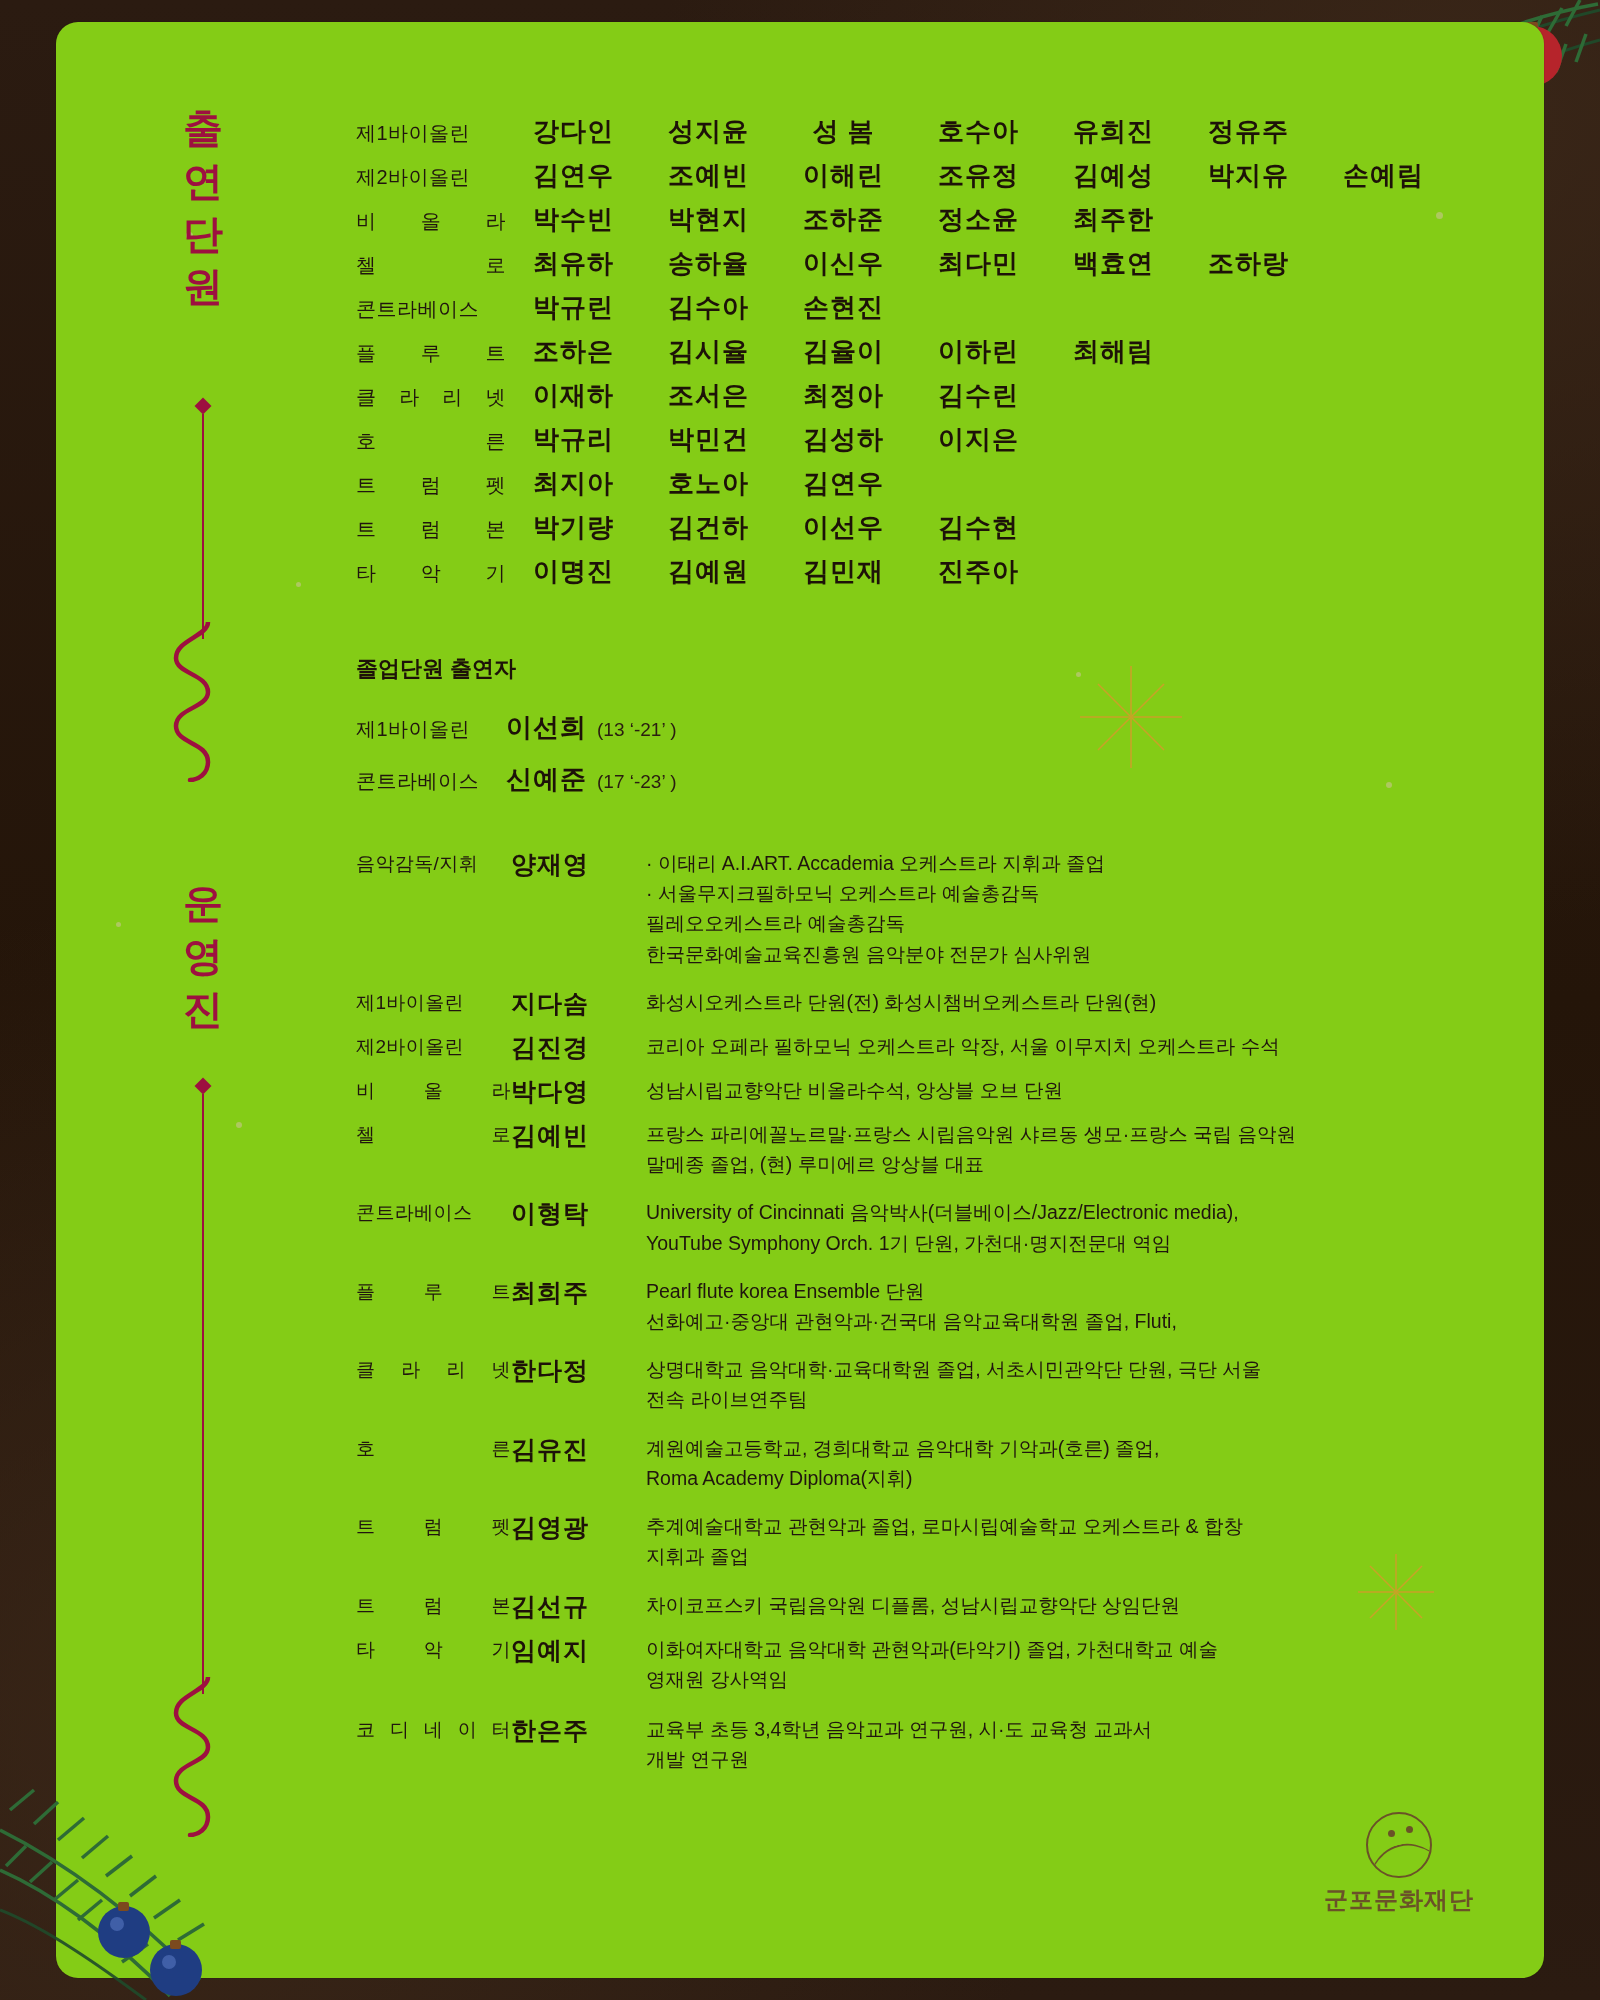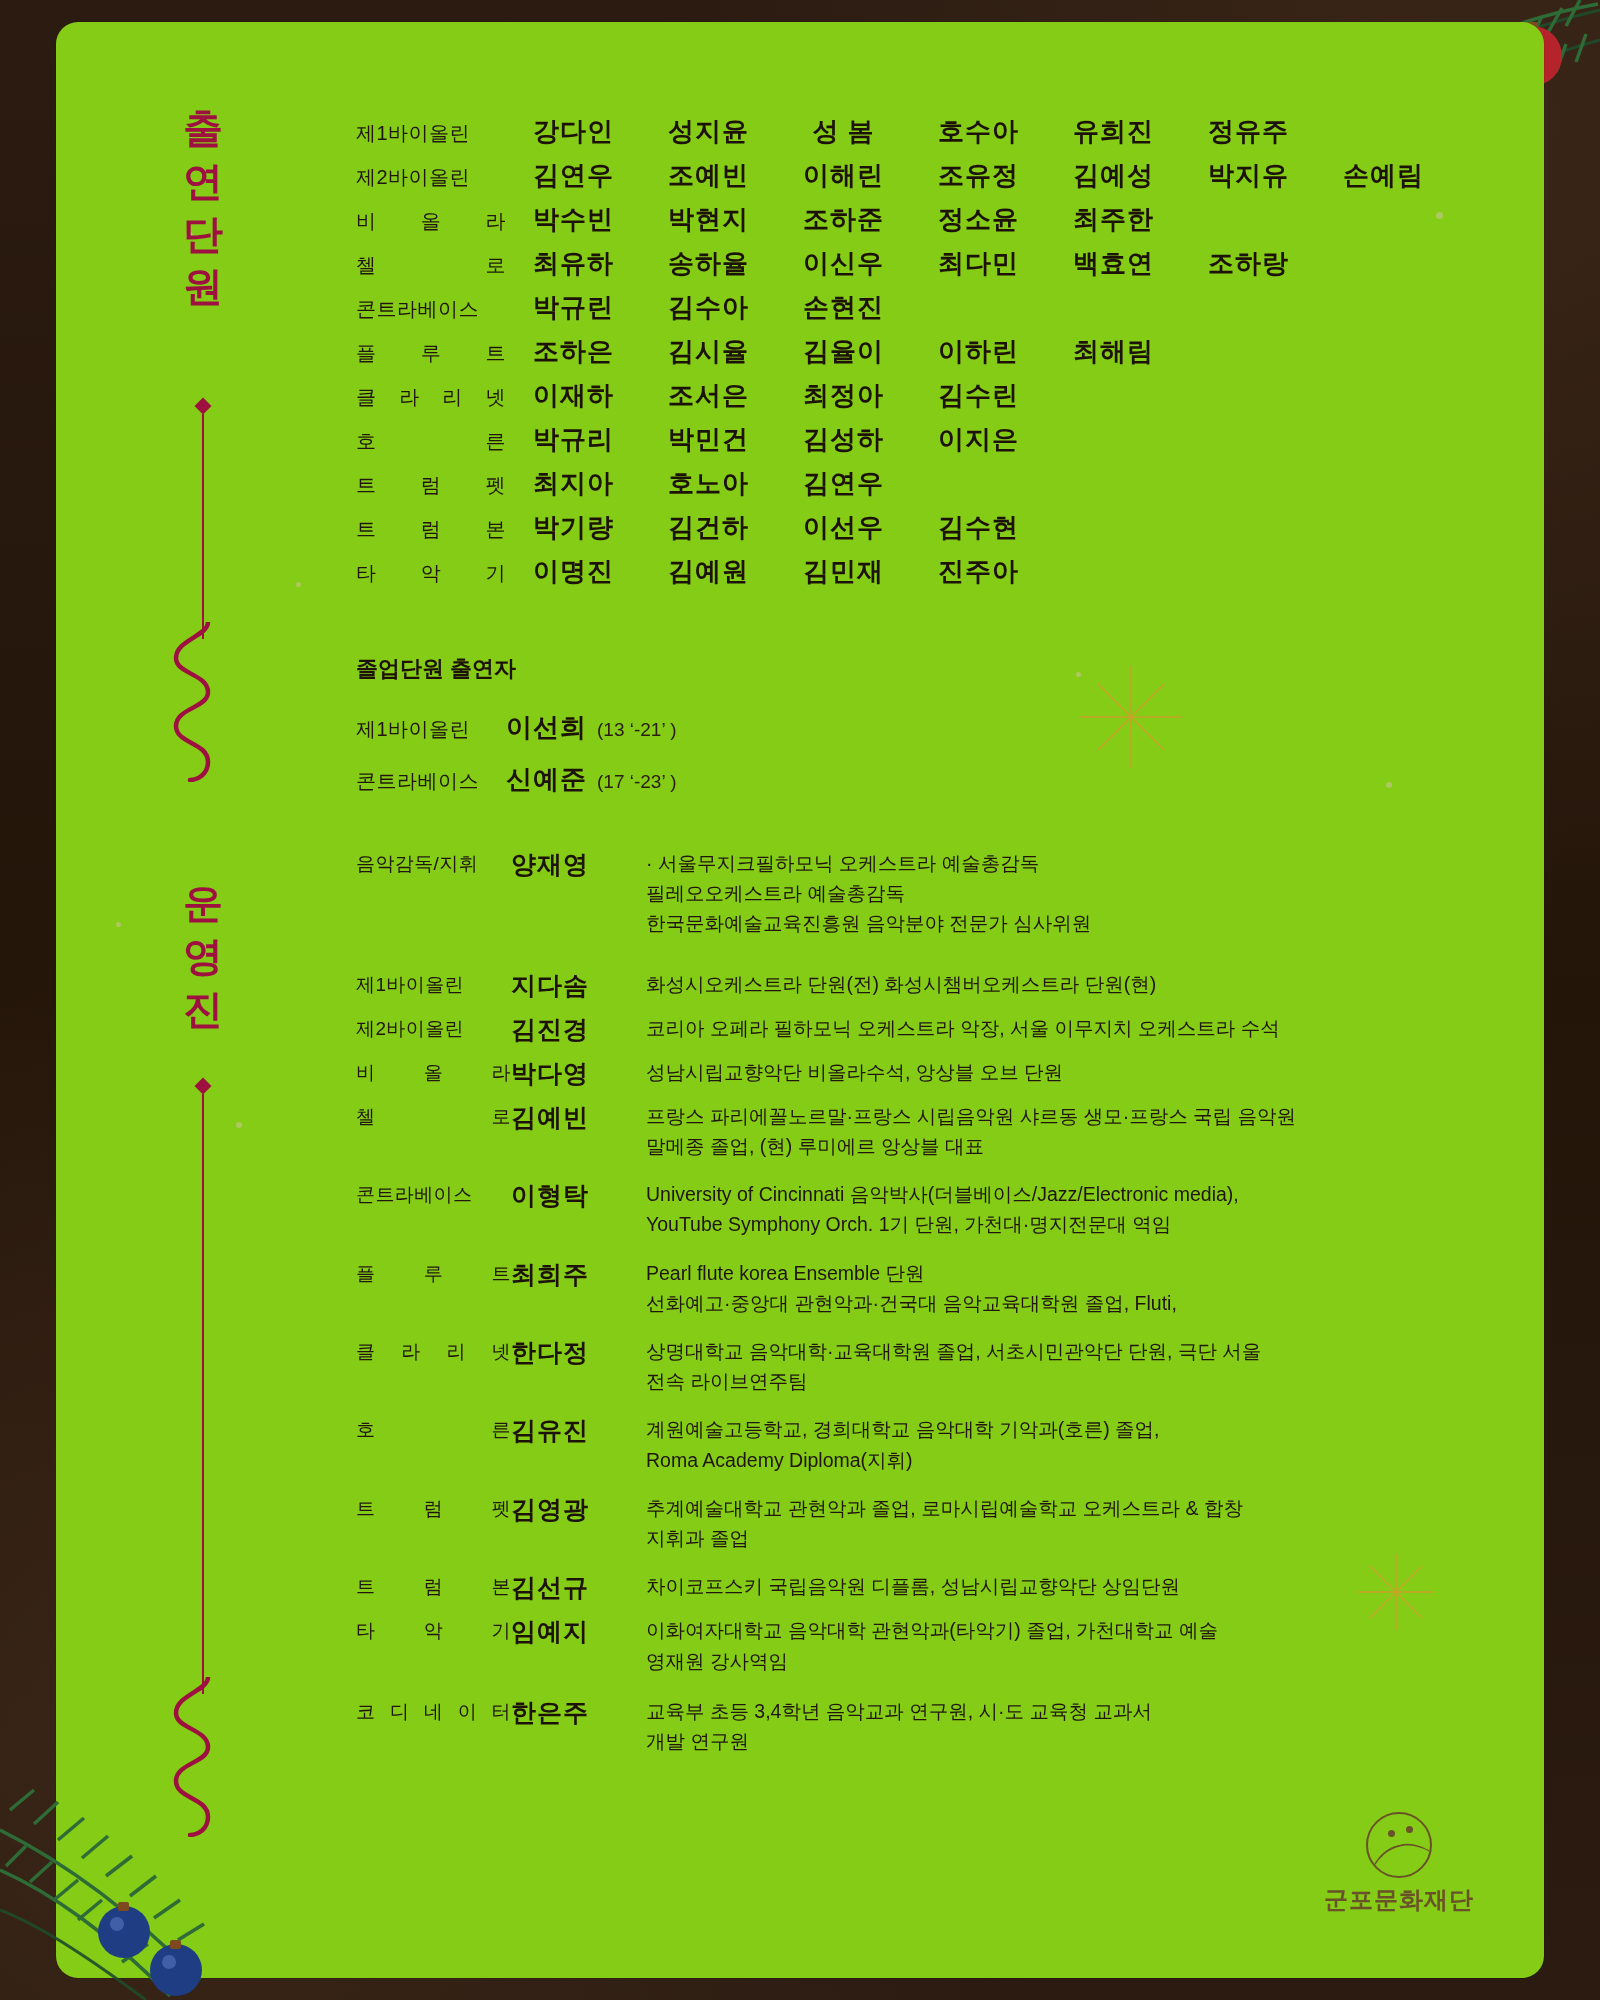--- a/index.html
+++ b/index.html
@@ -384,24 +384,25 @@
     <span>운영진</span>
   </div>
   <div class="diamond" style="left:141px; top:1058px;"></div>
   <div class="vline" style="left:146px; top:1072px; height:600px;"></div>
   <svg class="squiggle" style="left:108px;top:1655px;width:86px;height:160px;" viewBox="0 0 86 160">
     <path d="M44 0 C44 14 12 18 12 36 C12 52 44 52 44 70 C44 86 12 86 12 104 C12 122 44 120 44 140 C44 152 34 158 26 158" stroke="#9d1040" stroke-width="4.5" fill="none" stroke-linecap="round"></path>
   </svg>
 
   <div class="staff">
 
-    <div class="srow" style="margin-bottom:30px;">
+    <div class="srow" style="margin-bottom:18px;">
       <div class="srole">음악감독/지휘</div>
       <div class="sname">양재영</div>
       <div class="sdesc">
+        <div>· 이태리 A.I.ART. Accademia 오케스트라 지휘과 졸업</div>
         <div>· 서울무지크필하모닉 오케스트라 예술총감독</div>
         <div>  필레오오케스트라 예술총감독</div>
         <div>  한국문화예술교육진흥원 음악분야 전문가 심사위원</div>
       </div>
     </div>
 
     <div class="srow">
       <div class="srole">제1바이올린</div>
       <div class="sname">지다솜</div>
       <div class="sdesc">

